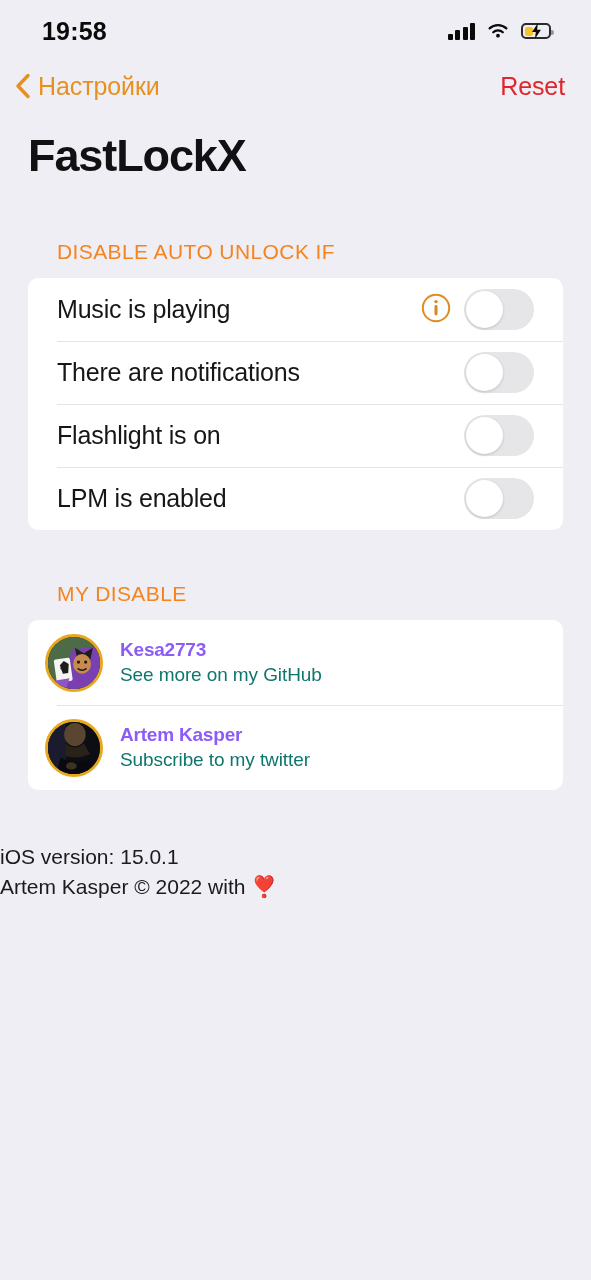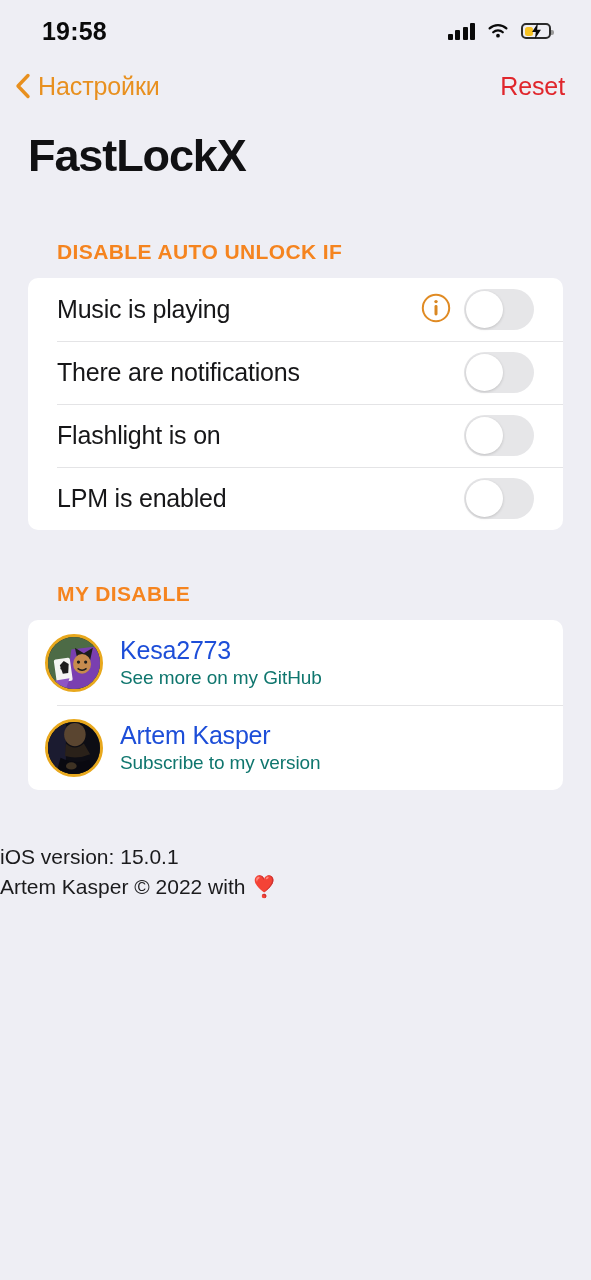--- a/index.html
+++ b/index.html
@@ -58,21 +58,21 @@
   .nav-reset { font-size: 25px; color: #e0262c; cursor: pointer; letter-spacing: -0.1px; }
 
   
   .large-title {
     font-size: 45px; font-weight: bold; color: #111113;
     padding: 20px 0 0 28px; letter-spacing: -1.1px;
   }
 
   
   .section-header {
-    font-size: 21px; font-weight: bold; color: #f5841f;
+    font-size: 21px; font-weight: normal; color: #f5841f;
     letter-spacing: 0.4px; padding-left: 57px;
   }
   .card {
     margin: 14px 28px 0 28px;
     background: #ffffff;
     border-radius: 10px;
     overflow: hidden;
   }
 
   
@@ -106,21 +106,21 @@
     height: 1px; background: #e4e4e6;
   }
   .avatar {
     width: 58px; height: 58px; border-radius: 50%;
     border: 3px solid #e8a81d; flex: 0 0 auto;
     overflow: hidden; position: relative; background: #2a2a2a;
   }
   .avatar svg { display: block; width: 100%; height: 100%; }
   .social-text { margin-left: 17px; }
   .social-title {
-    font-size: 25px; color: #1d4ed8; font-weight: normal;
+    font-size: 19px; color: #8b5cf6; font-weight: bold;
     letter-spacing: -0.2px; line-height: 1.15;
   }
   .social-sub {
     font-size: 19px; color: #0f766e; margin-top: 3px; letter-spacing: -0.1px;
   }
 
   
   .footer {
     margin-top: 52px; text-align: left;
     font-size: 21px; color: #1b1b1d; line-height: 1.45;
@@ -248,21 +248,21 @@
           <rect width="58" height="58" fill="#0d0d14"></rect>
           <rect x="0" y="0" width="20" height="58" fill="#1b1b30"></rect>
           <ellipse cx="30" cy="14" rx="12" ry="13" fill="#5a4530"></ellipse>
           <path d="M20 24 q10 9 20 0 l7 12 q-14 6 -28 2z" fill="#2a2119"></path>
           <path d="M14 40 q16 8 32 2 l5 16 -42 0z" fill="#090910"></path>
           <ellipse cx="26" cy="49" rx="6" ry="4" fill="#6a5333" opacity=".55"></ellipse>
         </svg>
       </span>
       <span class="social-text">
         <span class="social-title" style="display:block">Artem Kasper</span>
-        <span class="social-sub" style="display:block">Subscribe to my version</span>
+        <span class="social-sub" style="display:block">Subscribe to my twitter</span>
       </span>
     </div>
 
   </div>
 </div>
 
 <div class="footer">
   <div>iOS version: 15.0.1</div>
   <div>
     <span>Artem Kasper © 2022 with</span>

